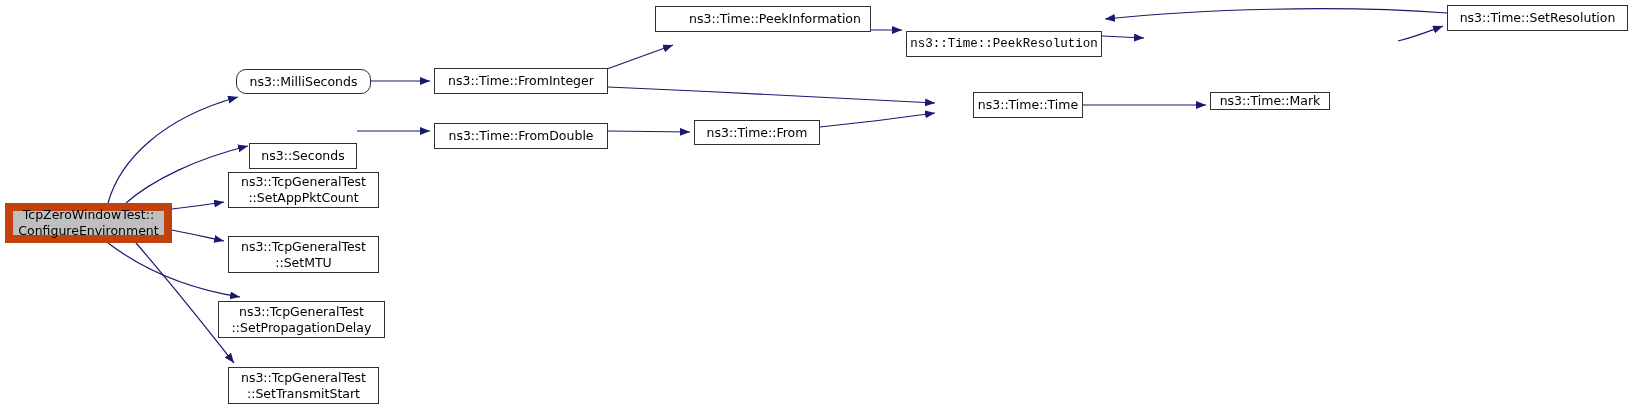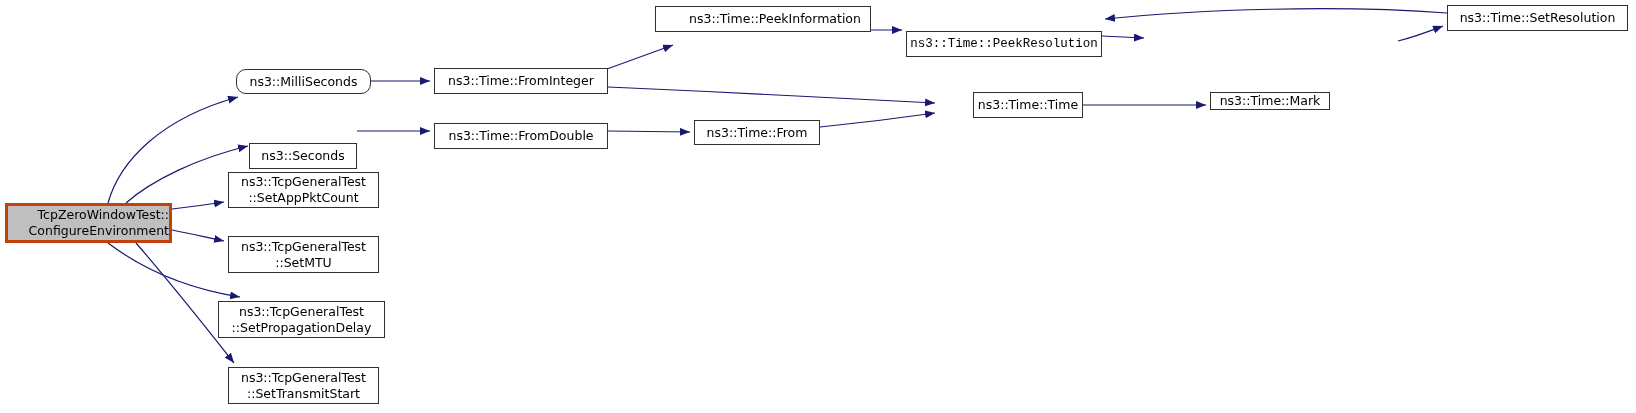--- a/index.html
+++ b/index.html
@@ -25,23 +25,22 @@
     white-space:nowrap;
     display:flex;
     flex-direction:column;
     align-items:center;
     justify-content:center;
     cursor:pointer;
   }
   .node span{display:block;}
   .node--main{
     background:var(--hl,#bfbfbf);
-    border:3px solid #c2410c;
+    border:8px solid #c2410c;
     cursor:default;
-    align-items:flex-end;
   }
 </style>
 </head>
 <body>
 
 <div class="graph">
 
   <svg class="edges" viewBox="0 0 1636 413" width="1636" height="413" xmlns="http://www.w3.org/2000/svg">
     <defs>
       <marker id="arrow" markerUnits="userSpaceOnUse" markerWidth="12" markerHeight="10" refX="10" refY="4" orient="auto">

